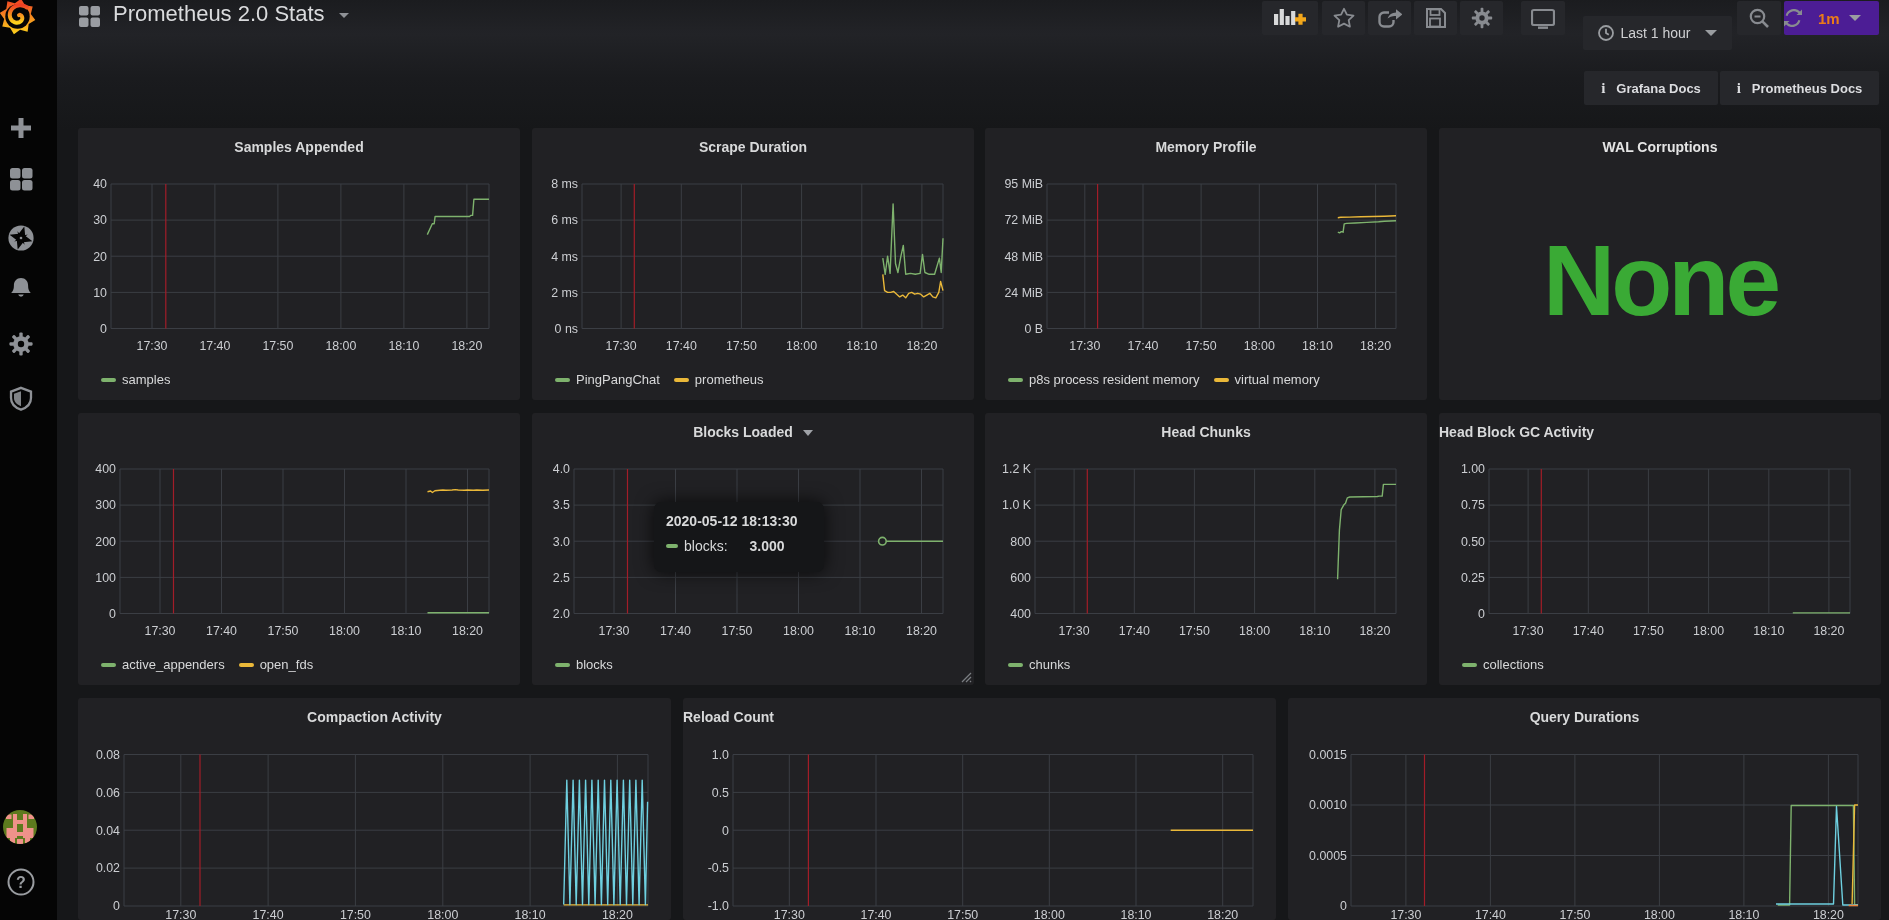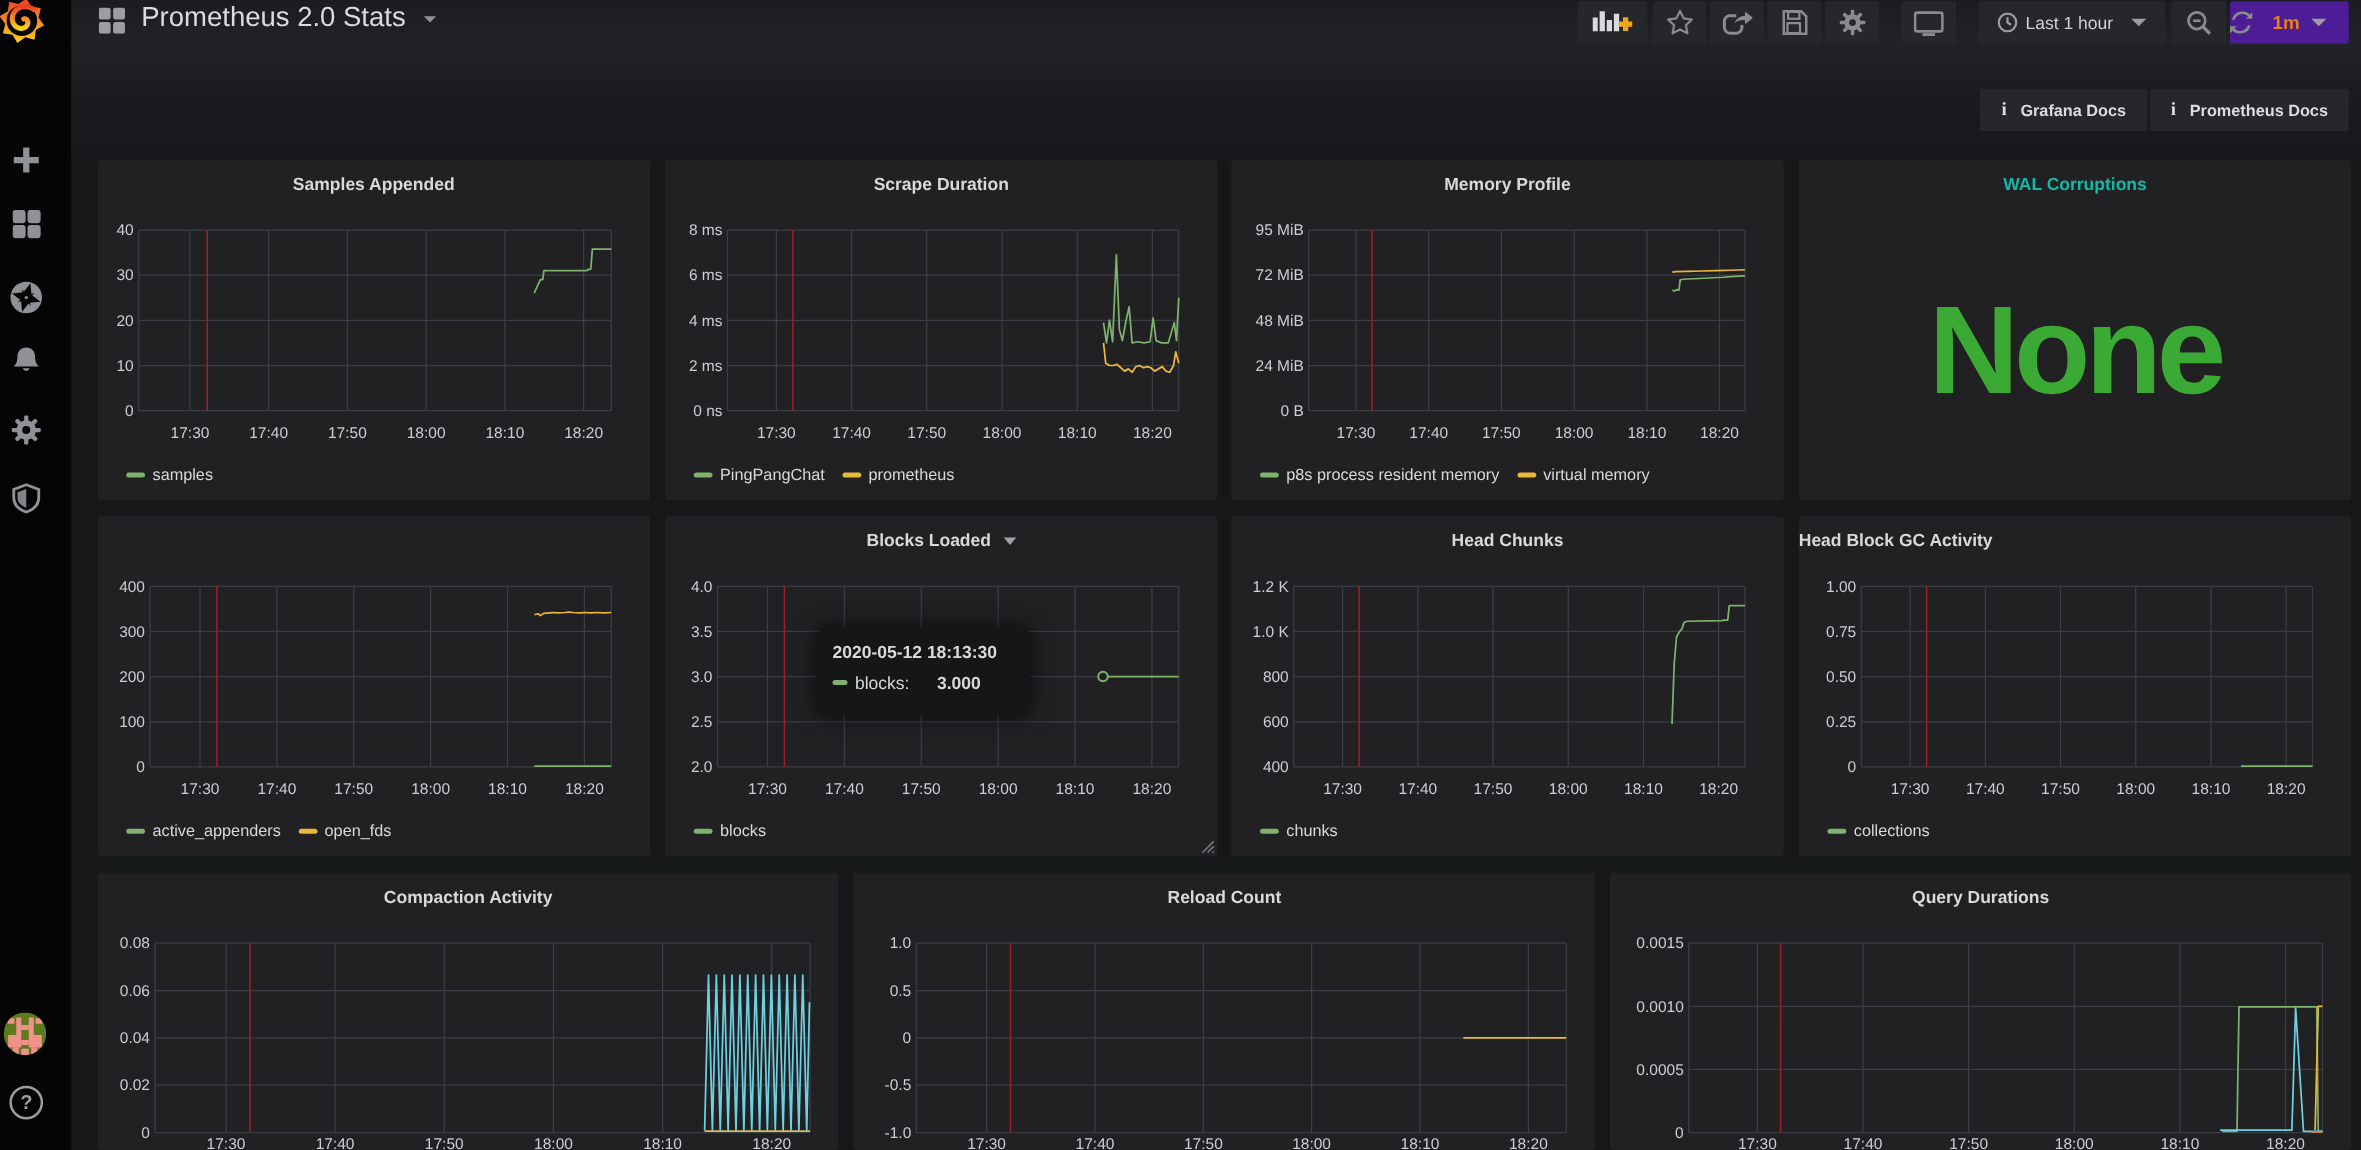--- a/index.html
+++ b/index.html
@@ -52,21 +52,21 @@
       </g>
       <circle cx="11" cy="11" r="2.7" fill="#26272b"></circle>
     </svg>
   </div>
 <div style="position:absolute;left:1521px;top:1px;width:44px;height:34px;background:#26272b;border-radius:2px;display:flex;align-items:center;justify-content:center">
     <svg width="24" height="21" viewBox="0 0 24 21">
       <rect x="1" y="2" width="22" height="15" rx="1.8" fill="none" stroke="#888b90" stroke-width="2.2"></rect>
       <rect x="7" y="18.5" width="10" height="2.4" fill="#888b90"></rect>
     </svg>
   </div>
-<div style="position:absolute;left:1583px;top:1px;width:149px;height:34px;background:#26272b;border-radius:2px;display:flex;align-items:center;justify-content:center">
+<div style="position:absolute;left:1583px;top:16px;width:149px;height:34px;background:#26272b;border-radius:2px;display:flex;align-items:center;justify-content:center">
     <svg width="16" height="16" viewBox="0 0 16 16" style="margin-right:6px">
       <circle cx="8" cy="8" r="7" fill="none" stroke="#9a9da1" stroke-width="1.8"></circle>
       <path d="M8 3.8 V8 L10.8 9.8" fill="none" stroke="#9a9da1" stroke-width="1.8"></path>
     </svg>
     <span style="font-size:14px;color:#d0d1d3">Last 1 hour</span>
     <span style="display:inline-block;width:0;height:0;border-left:6px solid transparent;border-right:6px solid transparent;border-top:6.5px solid #9a9da1;margin-left:14px"></span>
   </div>
 <div style="position:absolute;left:1737px;top:1px;width:44px;height:34px;background:#26272b;border-radius:2px;display:flex;align-items:center;justify-content:center">
     <svg width="20" height="20" viewBox="0 0 20 20">
       <circle cx="8.5" cy="8.5" r="6.7" fill="none" stroke="#888b90" stroke-width="2.2"></circle>
@@ -199,21 +199,21 @@
         <span style="width:15px;height:4px;border-radius:2px;background:#7EB26D;margin-right:6px"></span>
         <span>p8s process resident memory</span>
       </span>
       <span style="display:inline-flex;align-items:center;margin-right:14px">
         <span style="width:15px;height:4px;border-radius:2px;background:#EAB839;margin-right:6px"></span>
         <span>virtual memory</span>
       </span>
     </div>
   </div>
 <div style="position:absolute;left:1439px;top:128px;width:442px;height:272px;background:#212124;border-radius:3px">
-    <div style="position:absolute;left:0;right:0;top:9px;text-align:center;font-size:14px;font-weight:bold;color:#14b8a6;line-height:20px">WAL Corruptions</div>
+    <div style="position:absolute;left:0;right:0;top:9px;text-align:center;font-size:14px;font-weight:bold;color:#e5e5e5;line-height:20px">WAL Corruptions</div>
     <div style="position:absolute;left:0;right:0;top:93px;text-align:center;font-size:100px;font-weight:bold;color:#3aaa35;letter-spacing:-4px;font-family:'Liberation Sans',sans-serif;line-height:118px">None</div>
   </div>
 <div style="position:absolute;left:78px;top:413px;width:442px;height:272px;background:#212124;border-radius:3px;overflow:hidden">
     <svg width="442" height="272" viewBox="0 0 442 272" style="position:absolute;left:0;top:0">
       <line x1="42" y1="56" x2="411" y2="56" stroke="#3b3e44" stroke-width="1"></line>
       <line x1="42" y1="92.1" x2="411" y2="92.1" stroke="#3b3e44" stroke-width="1"></line>
       <line x1="42" y1="128.2" x2="411" y2="128.2" stroke="#3b3e44" stroke-width="1"></line>
       <line x1="42" y1="164.4" x2="411" y2="164.4" stroke="#3b3e44" stroke-width="1"></line>
       <line x1="42" y1="200.5" x2="411" y2="200.5" stroke="#3b3e44" stroke-width="1"></line>
       <line x1="42" y1="56" x2="42" y2="200.5" stroke="#3b3e44" stroke-width="1"></line>
@@ -393,21 +393,21 @@
       <text x="190.1" y="221" fill="#ccced2" font-size="12.4" text-anchor="middle">17:40</text>
       <text x="277.4" y="221" fill="#ccced2" font-size="12.4" text-anchor="middle">17:50</text>
       <text x="364.8" y="221" fill="#ccced2" font-size="12.4" text-anchor="middle">18:00</text>
       <text x="452.1" y="221" fill="#ccced2" font-size="12.4" text-anchor="middle">18:10</text>
       <text x="539.4" y="221" fill="#ccced2" font-size="12.4" text-anchor="middle">18:20</text>
       <polyline points="485.7,206.9 570,206.9" fill="none" stroke="#EAB839" stroke-width="1.4" stroke-linejoin="round" stroke-linecap="butt"></polyline>
       <polyline points="485.7,206.5 488.8,82.1 491.9,206.5 495.1,82.1 498.2,206.5 501.4,82.1 504.5,206.5 507.6,82.1 510.8,206.5 513.9,82.1 517.1,206.5 520.2,82.1 523.4,206.5 526.5,82.1 529.7,206.5 532.8,82.1 535.9,206.5 539.1,82.1 542.2,206.5 545.4,82.1 548.5,206.5 551.7,82.1 554.8,206.5 557.9,82.1 561.1,206.5 564.2,82.1 567.4,206.5 569.6,103.8" fill="none" stroke="#6ED0E0" stroke-width="1.4" stroke-linejoin="round" stroke-linecap="butt"></polyline>
     </svg>
   </div>
 <div style="position:absolute;left:683px;top:698px;width:593px;height:222px;background:#212124;border-radius:3px;overflow:hidden">
-    <div style="position:absolute;left:0;right:0;top:9px;text-align:center;font-size:14px;font-weight:bold;color:#d8d9da;line-height:20px">Reload Count</div>
+    <div style="position:absolute;left:0;right:0;top:9px;font-size:14px;font-weight:bold;color:#d8d9da;line-height:20px">Reload Count</div>
     <svg width="593" height="222" viewBox="0 0 593 222" style="position:absolute;left:0;top:0">
       <line x1="50" y1="56.5" x2="570" y2="56.5" stroke="#3b3e44" stroke-width="1"></line>
       <line x1="50" y1="94.4" x2="570" y2="94.4" stroke="#3b3e44" stroke-width="1"></line>
       <line x1="50" y1="132.2" x2="570" y2="132.2" stroke="#3b3e44" stroke-width="1"></line>
       <line x1="50" y1="170.1" x2="570" y2="170.1" stroke="#3b3e44" stroke-width="1"></line>
       <line x1="50" y1="208" x2="570" y2="208" stroke="#3b3e44" stroke-width="1"></line>
       <line x1="50" y1="56.5" x2="50" y2="208" stroke="#3b3e44" stroke-width="1"></line>
       <line x1="570" y1="56.5" x2="570" y2="208" stroke="#3b3e44" stroke-width="1"></line>
       <line x1="106.3" y1="56.5" x2="106.3" y2="208" stroke="#3b3e44" stroke-width="1"></line>
       <line x1="193" y1="56.5" x2="193" y2="208" stroke="#3b3e44" stroke-width="1"></line>

